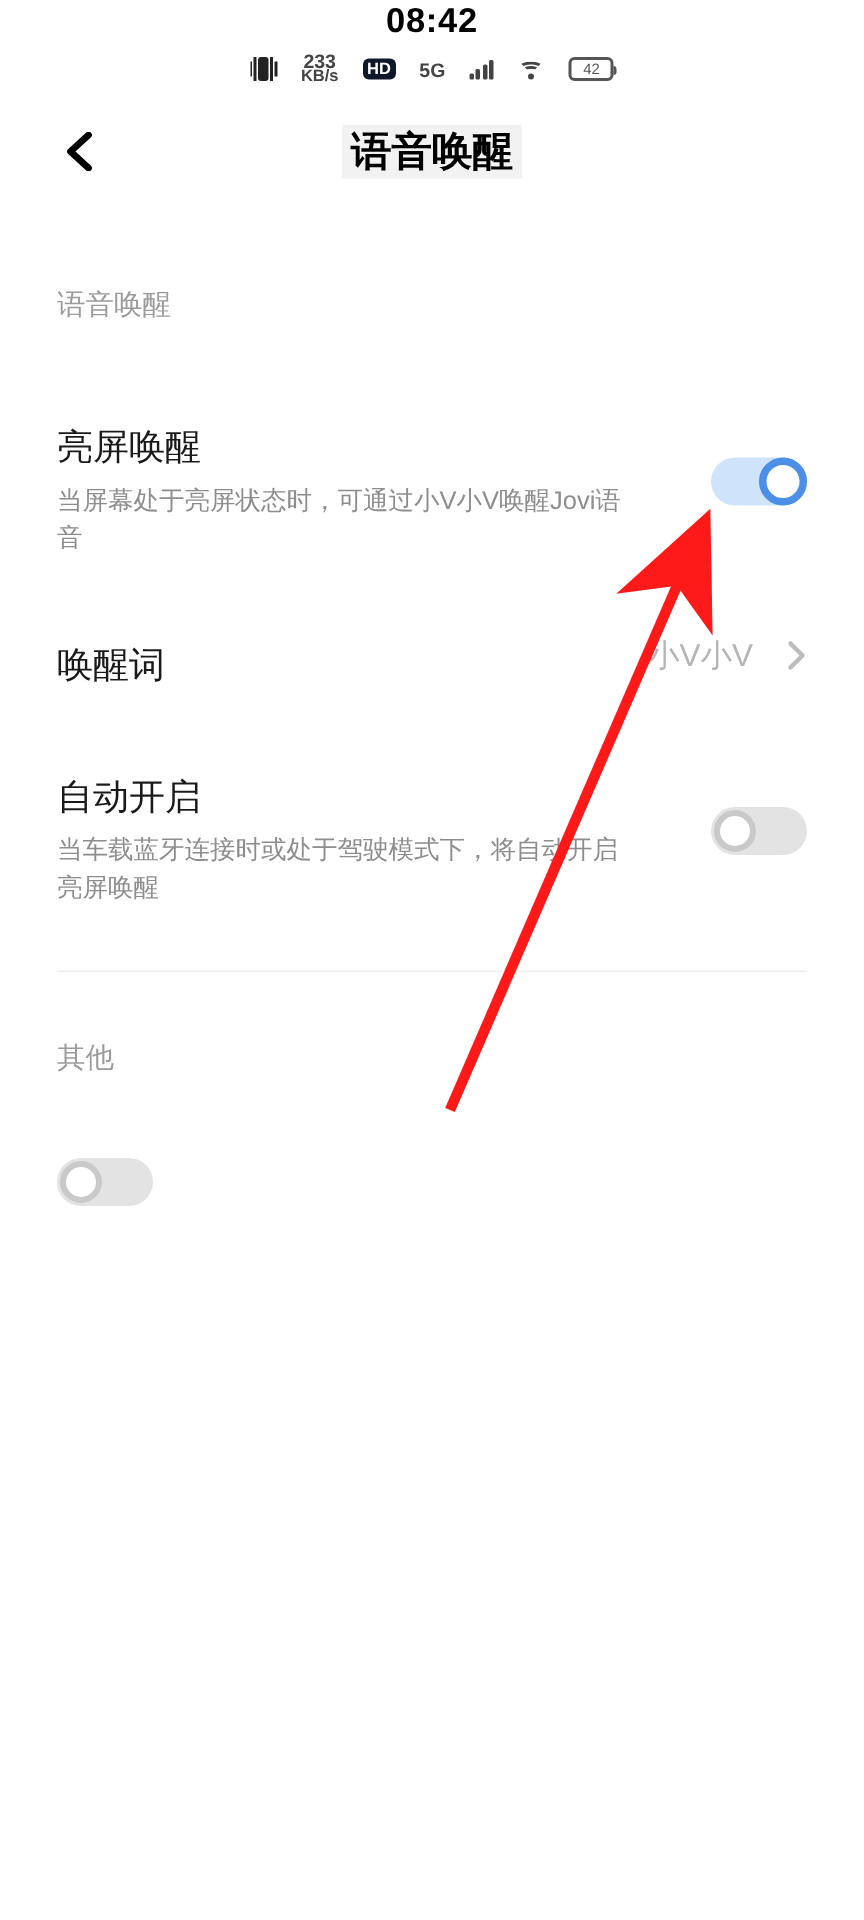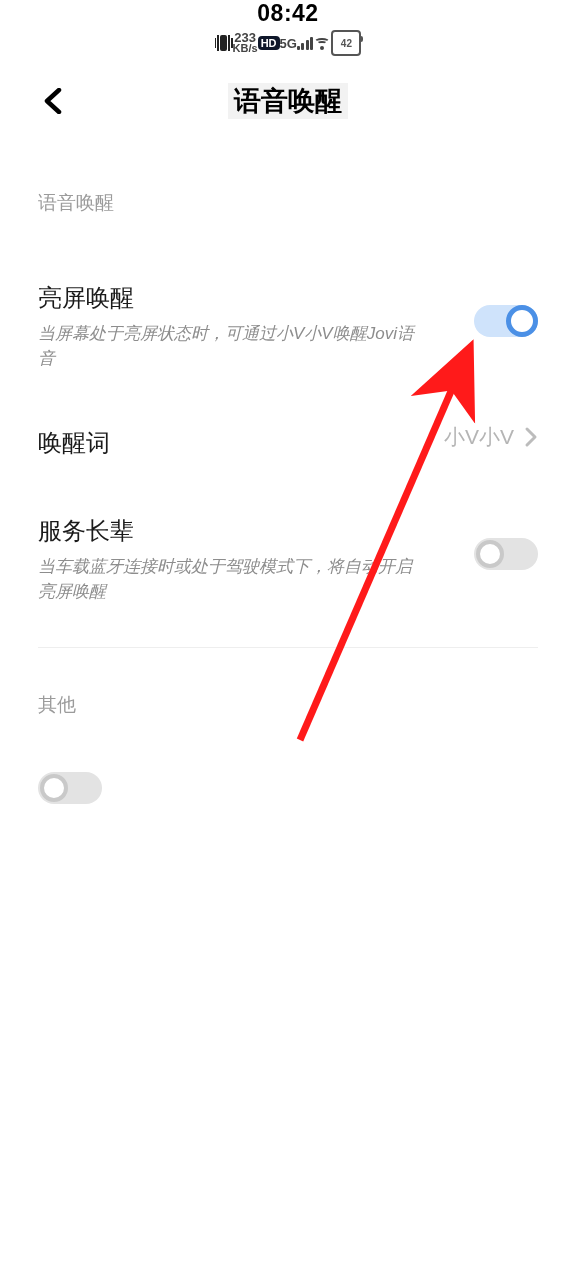--- a/index.html
+++ b/index.html
@@ -2,21 +2,21 @@
 <html><head>
   <meta charset="utf-8">
   <style>
     * { margin:0; padding:0; box-sizing:border-box; -webkit-font-smoothing:antialiased; }
     html,body { width:576px; height:1280px; background:#fff;
       font-family:-apple-system,"PingFang SC","Helvetica Neue",sans-serif; color:#000; }
     
     .status-bar { height:56px; display:flex; align-items:center;
       justify-content:space-between; padding:0 28px; font-weight:600;flex-direction:column; }
     .status-left { font-size:23px; letter-spacing:0.5px; }
-    .status-right { display:flex; align-items:center; gap:0; }
+    .status-right { display:flex; align-items:center; gap:16px; }
     .vib-icon { width:18px; height:18px; display:flex; align-items:center; gap:1px; }
     .vib-icon span { width:2px; background:#222; display:block; }
     .vib-icon span:nth-child(1){height:10px} .vib-icon span:nth-child(2){height:16px}
     .vib-icon span:nth-child(3){width:9px;height:16px;border-radius:2px}
     .vib-icon span:nth-child(4){height:16px} .vib-icon span:nth-child(5){height:10px}
     .net-speed { font-size:11px; line-height:10px; color:#444; text-align:center; }
     .net-speed .num { font-size:13px; font-weight:700; display:block; }
     .hd-badge { background:#0f172a; color:#fff; font-size:11px; font-weight:700;
       padding:1px 3px; border-radius:4px; }
     .five-g { font-size:13px; font-weight:700; color:#444; }
@@ -24,42 +24,42 @@
     .sig-bars span { width:3px; background:#444; border-radius:1px; }
     .sig-bars span:nth-child(1){height:4px} .sig-bars span:nth-child(2){height:7px}
     .sig-bars span:nth-child(3){height:10px} .sig-bars span:nth-child(4){height:13px}
     .wifi-icon { width:18px; height:14px; position:relative; }
     .wifi-icon::before { content:""; position:absolute; bottom:0; left:50%;
       transform:translateX(-50%); width:4px; height:4px; background:#444; border-radius:50%; }
     .wifi-icon .arc { position:absolute; border:2px solid #444; border-bottom:none;
       border-left-color:transparent; border-right-color:transparent; border-radius:50% 50% 0 0; }
     .wifi-icon .a1 { width:10px; height:5px; bottom:4px; left:4px; }
     .wifi-icon .a2 { width:16px; height:8px; bottom:4px; left:1px; }
-    .batt { width:30px; height:26px; border:2px solid #555; border-radius:4px;
+    .batt { width:30px; height:16px; border:2px solid #555; border-radius:4px;
       position:relative; display:flex; align-items:center; justify-content:center;
-      font-size:10px; font-weight:700; color:#555; }
+      font-size:10px; font-weight:400; color:#555; }
     .batt::after { content:""; position:absolute; right:-4px; top:4px; width:2px;
       height:6px; background:#555; border-radius:0 2px 2px 0; }
     .batt-fill { position:absolute; left:0; top:0; bottom:0; width:42%;
       background:#888; border-radius:2px 0 0 2px; z-index:-1; }
     
     .header { height:90px; display:flex; align-items:center; padding:0 36px; }
     .back-btn { width:36px; height:36px; display:flex; align-items:center;
       justify-content:center; flex-shrink:0; }
     .header-wrap { flex:1; display:flex; justify-content:center; }
     .title-box { background:#f2f2f2; padding:0 6px; font-size:27px; font-weight:700;
       position:relative; left:-18px; }
     
     .content { padding:0 38px; }
     .sec-label { font-size:19px; color:#9b9b9b; margin-top:44px; margin-bottom:36px; }
     .row { display:flex; align-items:center; padding:18px 0; }
     .row-main { flex:1; }
     .row-title { font-size:24px; color:#1a1a1a; font-weight:500;margin-top:12px; }
     .row-sub { font-size:17px; color:#8d8d8d; margin-top:8px;
-      line-height:1.45; max-width:380px;font-style:italic; }
+      line-height:1.45; max-width:380px; }
     .row-value { font-size:21px; color:#b5b5b5; margin-right:10px; }
     .chevron { flex-shrink:0; }
     
     .toggle { width:64px; height:32px; border-radius:16px; background:#e3e3e3;
       position:relative; flex-shrink:0; }
     .toggle .knob { width:28px; height:28px; border-radius:50%; background:#fff;
       position:absolute; top:2px; left:2px; border:4px solid #c9c9c9; }
     .toggle.on { background:#cfe3fb; }
     .toggle.on .knob { left:auto; right:0; top:0; width:32px; height:32px;
       border:5px solid #4b90e6; background:#fff; }
@@ -121,33 +121,33 @@
   <div class="row">
     <div class="row-main">
       <div class="row-title">亮屏唤醒</div>
       <div class="row-sub">当屏幕处于亮屏状态时，可通过小V小V唤醒Jovi语音</div>
     </div>
     <div class="toggle on">
       <div class="knob"></div>
     </div>
   </div>
 
-  <div class="row" style="padding:26px 0;">
+  <div class="row" style="padding:26px 0;gap:12px;">
     <div class="row-main">
       <div class="row-title">唤醒词</div>
     </div>
     <div class="row-value">小V小V</div>
     <svg class="chevron" width="14" height="22" viewBox="0 0 14 22">
       <polyline points="3,3 11,11 3,19" fill="none" stroke="#bcbcbc" stroke-width="3" stroke-linecap="round" stroke-linejoin="round"></polyline>
     </svg>
   </div>
 
   <div class="row">
     <div class="row-main">
-      <div class="row-title">服务长辈</div>
+      <div class="row-title">自动开启</div>
       <div class="row-sub">当车载蓝牙连接时或处于驾驶模式下，将自动开启亮屏唤醒</div>
     </div>
     <div class="toggle">
       <div class="knob"></div>
     </div>
   </div>
 
   <div class="divider"></div>
 
   <div class="sec-label">其他</div>

